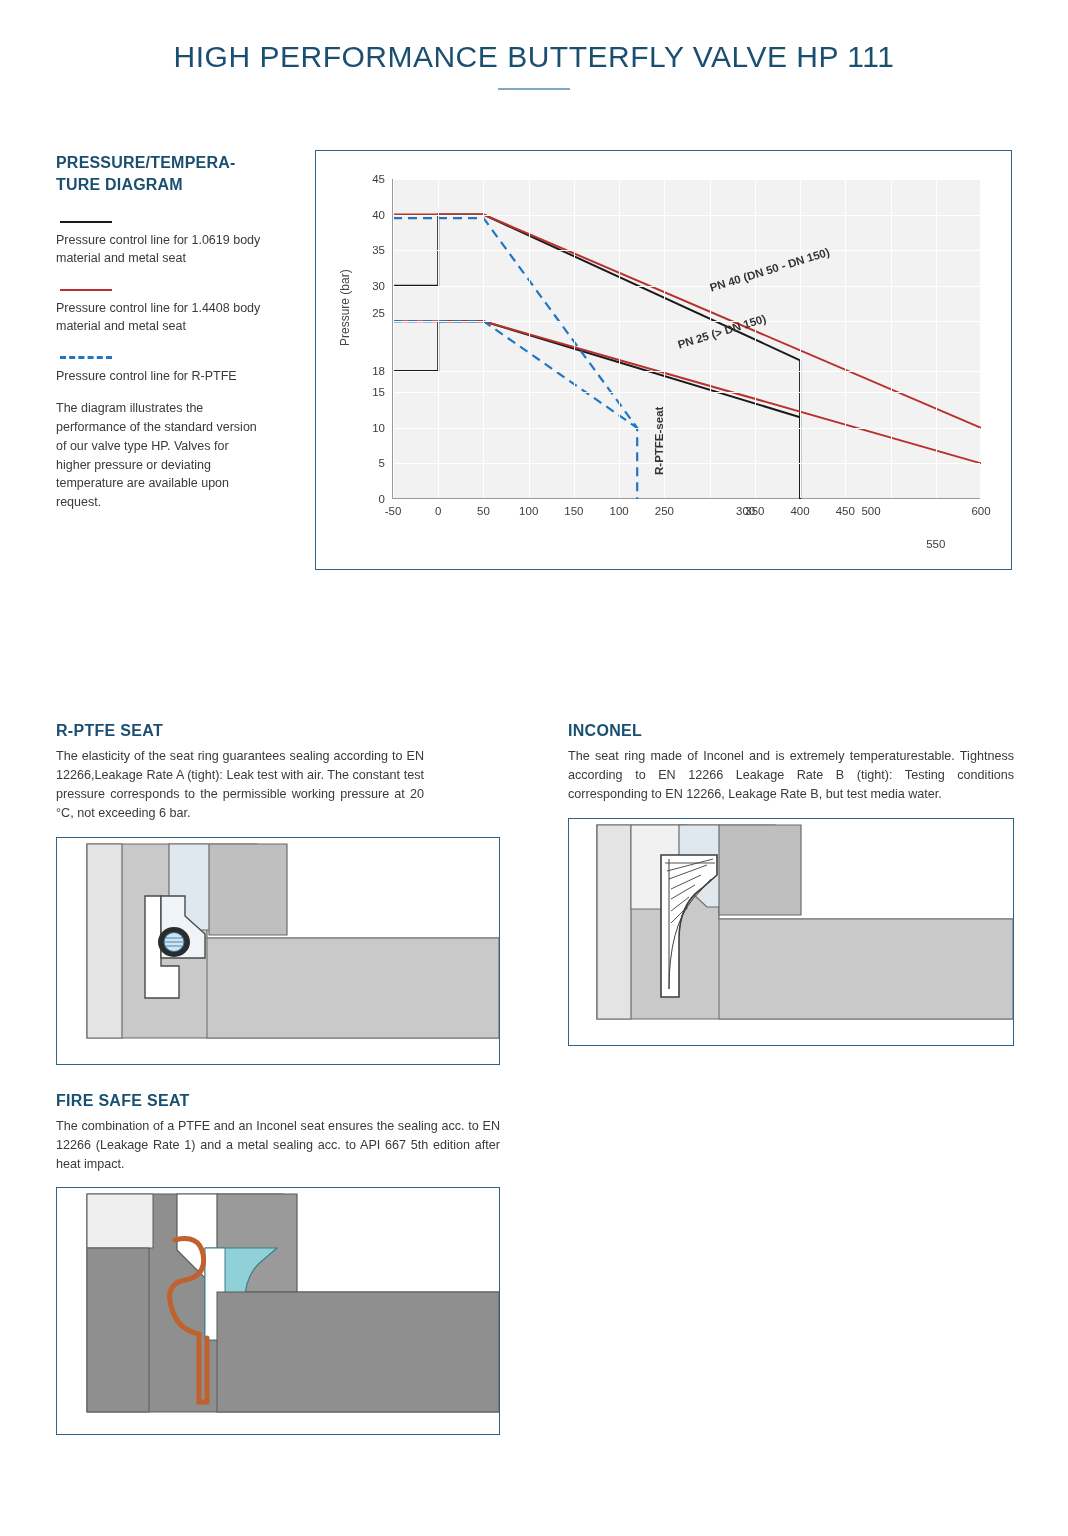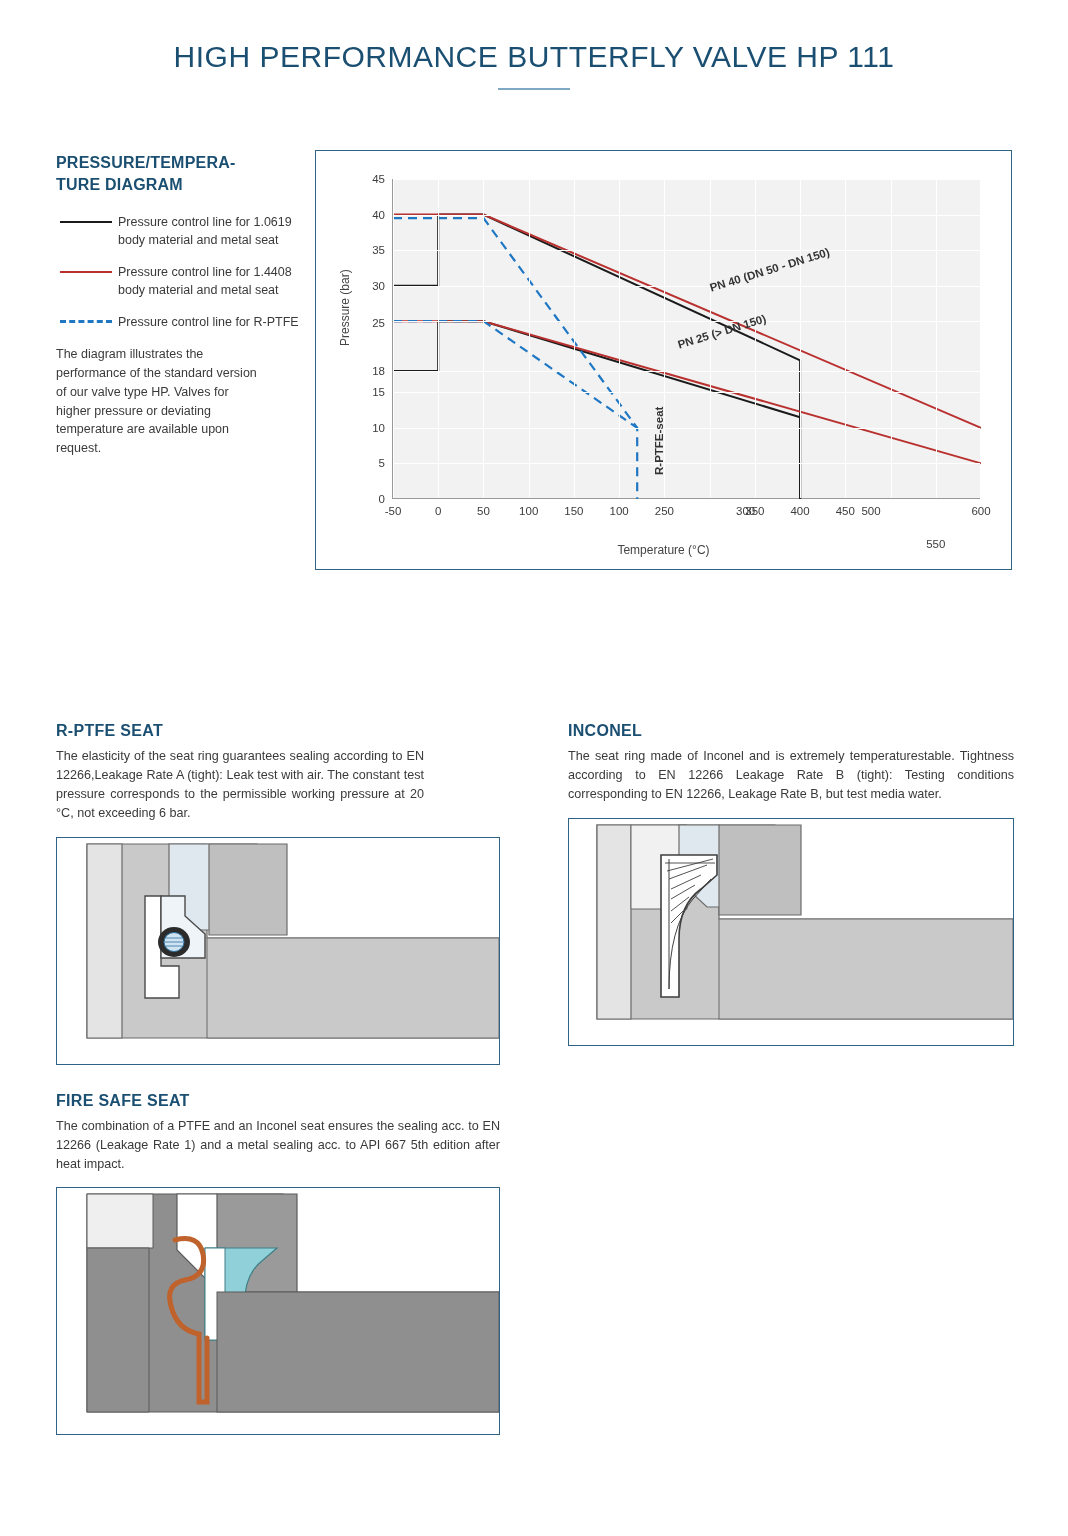--- a/index.html
+++ b/index.html
@@ -46,20 +46,21 @@
     font-weight: bold;
     color: #1b4f72;
     line-height: 1.4;
     letter-spacing: 0.2px;
   }
   .legend { margin-top: 16px; }
   .legend-row {
     display: flex;
     align-items: flex-start;
     margin-bottom: 14px;
+    flex-direction: column;
   }
   .legend-key {
     width: 62px;
     min-width: 62px;
     height: 18px;
     position: relative;
   }
   .legend-key .solid {
     position: absolute;
     top: 8px; left: 4px;
@@ -234,21 +235,20 @@
       <span class="legend-text">Pressure control line for R-PTFE</span>
     </div>
   </div>
 
   <div class="note">The diagram illustrates the performance of the standard version of our valve type HP. Valves for higher pressure or deviating temperature are available upon request.</div>
 </div>
 
 <div class="chart-frame">
   <div class="chart-inner">
     <div class="y-axis-title">Pressure (bar)</div>
-    <div class="x-axis-title">Temperature (°C)</div>
 
     <div class="plot" id="plot">
 
       <svg id="plot-svg" width="588" height="320" viewBox="0 0 588 320" style="position:absolute;left:0;top:0;overflow:visible;">
           <polyline points="0.0,106.7 45.2,106.7 45.2,35.6 90.5,35.6 407.1,181.3 407.1,320.0" fill="none" stroke="#1a1a1a" stroke-width="2"></polyline>
           <polyline points="0.0,192.0 45.2,192.0 45.2,142.2 90.5,142.2 407.1,238.2 407.1,320.0" fill="none" stroke="#1a1a1a" stroke-width="2"></polyline>
           <polyline points="0.0,35.6 90.5,35.6 588.0,248.9" fill="none" stroke="#b8312f" stroke-width="2"></polyline>
           <polyline points="0.0,142.2 90.5,142.2 588.0,284.4" fill="none" stroke="#b8312f" stroke-width="2"></polyline>
           <polyline points="0.0,39.1 90.5,39.1 244.2,248.9 244.2,320.0" fill="none" stroke="#1f77c4" stroke-width="2.2" stroke-dasharray="9 6"></polyline>
           <polyline points="0.0,142.2 90.5,142.2 244.2,248.9" fill="none" stroke="#1f77c4" stroke-width="2.2" stroke-dasharray="9 6"></polyline>
@@ -284,21 +284,21 @@
         <div class="ytick" style="top: 320px;">0</div>
         <div class="gridh" style="top: 284.444px;"></div>
         <div class="ytick" style="top: 284.444px;">5</div>
         <div class="gridh" style="top: 248.889px;"></div>
         <div class="ytick" style="top: 248.889px;">10</div>
         <div class="gridh" style="top: 213.333px;"></div>
         <div class="ytick" style="top: 213.333px;">15</div>
         <div class="gridh" style="top: 192px;"></div>
         <div class="ytick" style="top: 192px;">18</div>
         <div class="gridh" style="top: 142.222px;"></div>
-        <div class="ytick" style="top: 144px; margin-left: 32px;">25</div>
+        <div class="ytick" style="top: 134px; margin-left: 32px;">25</div>
         <div class="gridh" style="top: 106.667px;"></div>
         <div class="ytick" style="top: 106.667px;">30</div>
         <div class="gridh" style="top: 71.1111px;"></div>
         <div class="ytick" style="top: 71.1111px;">35</div>
         <div class="gridh" style="top: 35.5556px;"></div>
         <div class="ytick" style="top: 35.5556px;">40</div>
         <div class="gridh" style="top: 0px;"></div>
         <div class="ytick" style="top: 0px;">45</div>
         <div class="curve-label" style="left: 316.615px; top: 102.889px; transform: rotate(-17deg); transform-origin: left center;">PN 40 (DN 50 - DN 150)</div>
         <div class="curve-label" style="left: 284.954px; top: 159.778px; transform: rotate(-17deg); transform-origin: left center;">PN 25 (&gt; DN 150)</div>

